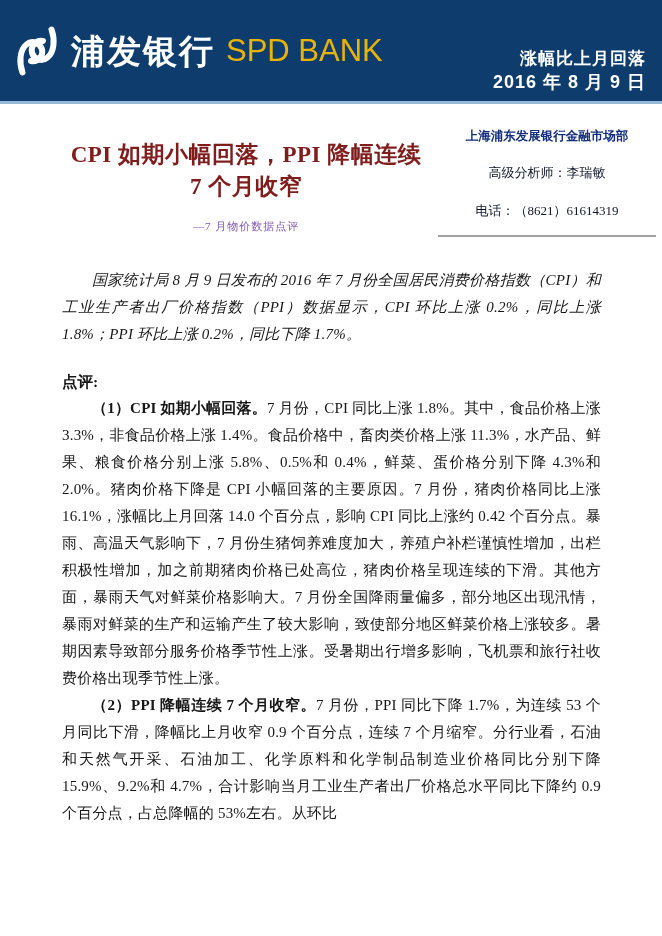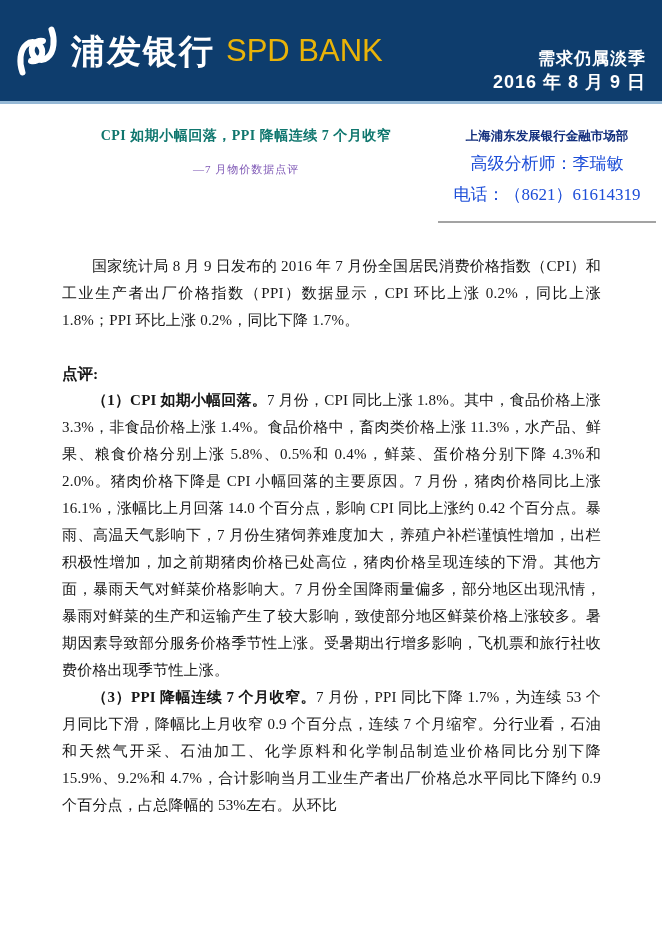--- a/index.html
+++ b/index.html
@@ -72,25 +72,26 @@
   .title-row {
     display: flex;
     align-items: flex-start;
     padding: 22px 4px 0 62px;
   }
   .title-block {
     width: 368px;
     text-align: center;
   }
   .report-title {
-    color: #0f766e;
-    font-size: 14px;
+    color: #7f1d1d;
+    font-size: 23px;
     font-weight: bold;
     line-height: 1.4;
     letter-spacing: 0.5px;
+    margin-top: 13px;
   }
   .report-subtitle {
     color: #7e57b5;
     font-size: 11px;
     margin-top: 16px;
     letter-spacing: 1px;
   }
   .analyst-box {
     margin-left: auto;
     width: 218px;
@@ -99,63 +100,63 @@
     border-bottom: 2px solid #a3a3a3;
     padding-bottom: 13px;
   }
   .analyst-dept {
     color: #132f7d;
     font-weight: bold;
     font-size: 12.5px;
     line-height: 1.6;
   }
   .analyst-name, .analyst-phone {
-    color: #1d4ed8;
-    font-size: 17px;
+    color: #0f172a;
+    font-size: 13px;
     line-height: 1.6;
-    margin-top: 4px;
+    margin-top: 17px;
   }
 
   
   .content {
     margin: 30px 61px 0 62px;
     color: #161616;
     font-size: 15px;
   }
   .section-label {
     font-weight: bold;
     font-size: 15.5px;
     line-height: 27px;
   }
   .para {
     text-indent: 2em;
     line-height: 27px;
     text-align: justify;
     letter-spacing: 0.2px;
   }
   .para .lead { font-weight: bold; }
-  .event-para { margin-bottom: 26px; }
+  .event-para { margin-bottom: 20px; font-style: italic; }
   .comment-label { margin-top: 0; }
 </style>
 </head>
 <body>
 
 <div class="page">
 
   <header class="banner">
     <div class="logo-group">
       <svg class="logo-mark" viewBox="0 0 100 100" aria-hidden="true">
         <path d="M21,93 C14,74 15,48 29,37 a19,19 0 1 1 9,33" fill="none" stroke="#ffffff" stroke-width="12" stroke-linecap="round"></path>
         <path d="M79,7 C86,26 85,52 71,63 a19,19 0 1 1 -9,-33" fill="none" stroke="#ffffff" stroke-width="12" stroke-linecap="round"></path>
       </svg>
       <span class="logo-cn">浦发银行</span>
       <span class="logo-en">SPD BANK</span>
     </div>
     <div class="banner-right">
-      <div class="doc-type">需求仍属淡季</div>
+      <div class="doc-type">涨幅比上月回落</div>
       <div class="doc-date">2016 年 8 月 9 日</div>
     </div>
   </header>
 
   <section class="title-row">
     <div class="title-block">
       <h1 class="report-title">CPI 如期小幅回落，PPI 降幅连续 7 个月收窄</h1>
       <div class="report-subtitle">—7 月物价数据点评</div>
     </div>
     <div class="analyst-box">
@@ -166,16 +167,16 @@
   </section>
 
   <main class="content">
     <p class="para event-para">国家统计局 8 月 9 日发布的 2016 年 7 月份全国居民消费价格指数（CPI）和工业生产者出厂价格指数（PPI）数据显示，CPI 环比上涨 0.2%，同比上涨 1.8%；PPI 环比上涨 0.2%，同比下降 1.7%。</p>
 
     <div class="section-label comment-label">点评:</div>
 
     <p class="para"><span class="lead">（1）CPI 如期小幅回落。</span><span>7 月份，CPI 同比上涨 1.8%。其中，食品价格上涨 3.3%，非食品价格上涨 1.4%。食品价格中，畜肉类价格上涨 11.3%，水产品、鲜果、粮食价格分别上涨 5.8%、0.5%和 0.4%，鲜菜、蛋价格分别下降 4.3%和 2.0%。猪肉价格下降是 CPI 小幅回落的主要原因。7 月份，猪肉价格同比上涨 16.1%，涨幅比上月回落 14.0 个百分点，影响 CPI 同比上涨约 0.42 个百分点。暴雨、高温天气影响下，7 月份生猪饲养难度加大，养殖户补栏谨慎性增加，出栏积极性增加，加之前期猪肉价格已处高位，猪肉价格呈现连续的下滑。其他方面，暴雨天气对鲜菜价格影响大。7 月份全国降雨量偏多，部分地区出现汛情，暴雨对鲜菜的生产和运输产生了较大影响，致使部分地区鲜菜价格上涨较多。暑期因素导致部分服务价格季节性上涨。受暑期出行增多影响，飞机票和旅行社收费价格出现季节性上涨。</span></p>
 
 
-    <p class="para"><span class="lead">（3）PPI 降幅连续 7 个月收窄。</span><span>7 月份，PPI 同比下降 1.7%，为连续 53 个月同比下滑，降幅比上月收窄 0.9 个百分点，连续 7 个月缩窄。分行业看，石油和天然气开采、石油加工、化学原料和化学制品制造业价格同比分别下降 15.9%、9.2%和 4.7%，合计影响当月工业生产者出厂价格总水平同比下降约 0.9 个百分点，占总降幅的 53%左右。从环比</span></p>
+    <p class="para"><span class="lead">（2）PPI 降幅连续 7 个月收窄。</span><span>7 月份，PPI 同比下降 1.7%，为连续 53 个月同比下滑，降幅比上月收窄 0.9 个百分点，连续 7 个月缩窄。分行业看，石油和天然气开采、石油加工、化学原料和化学制品制造业价格同比分别下降 15.9%、9.2%和 4.7%，合计影响当月工业生产者出厂价格总水平同比下降约 0.9 个百分点，占总降幅的 53%左右。从环比</span></p>
   </main>
 
 </div>
 
 </body></html>

